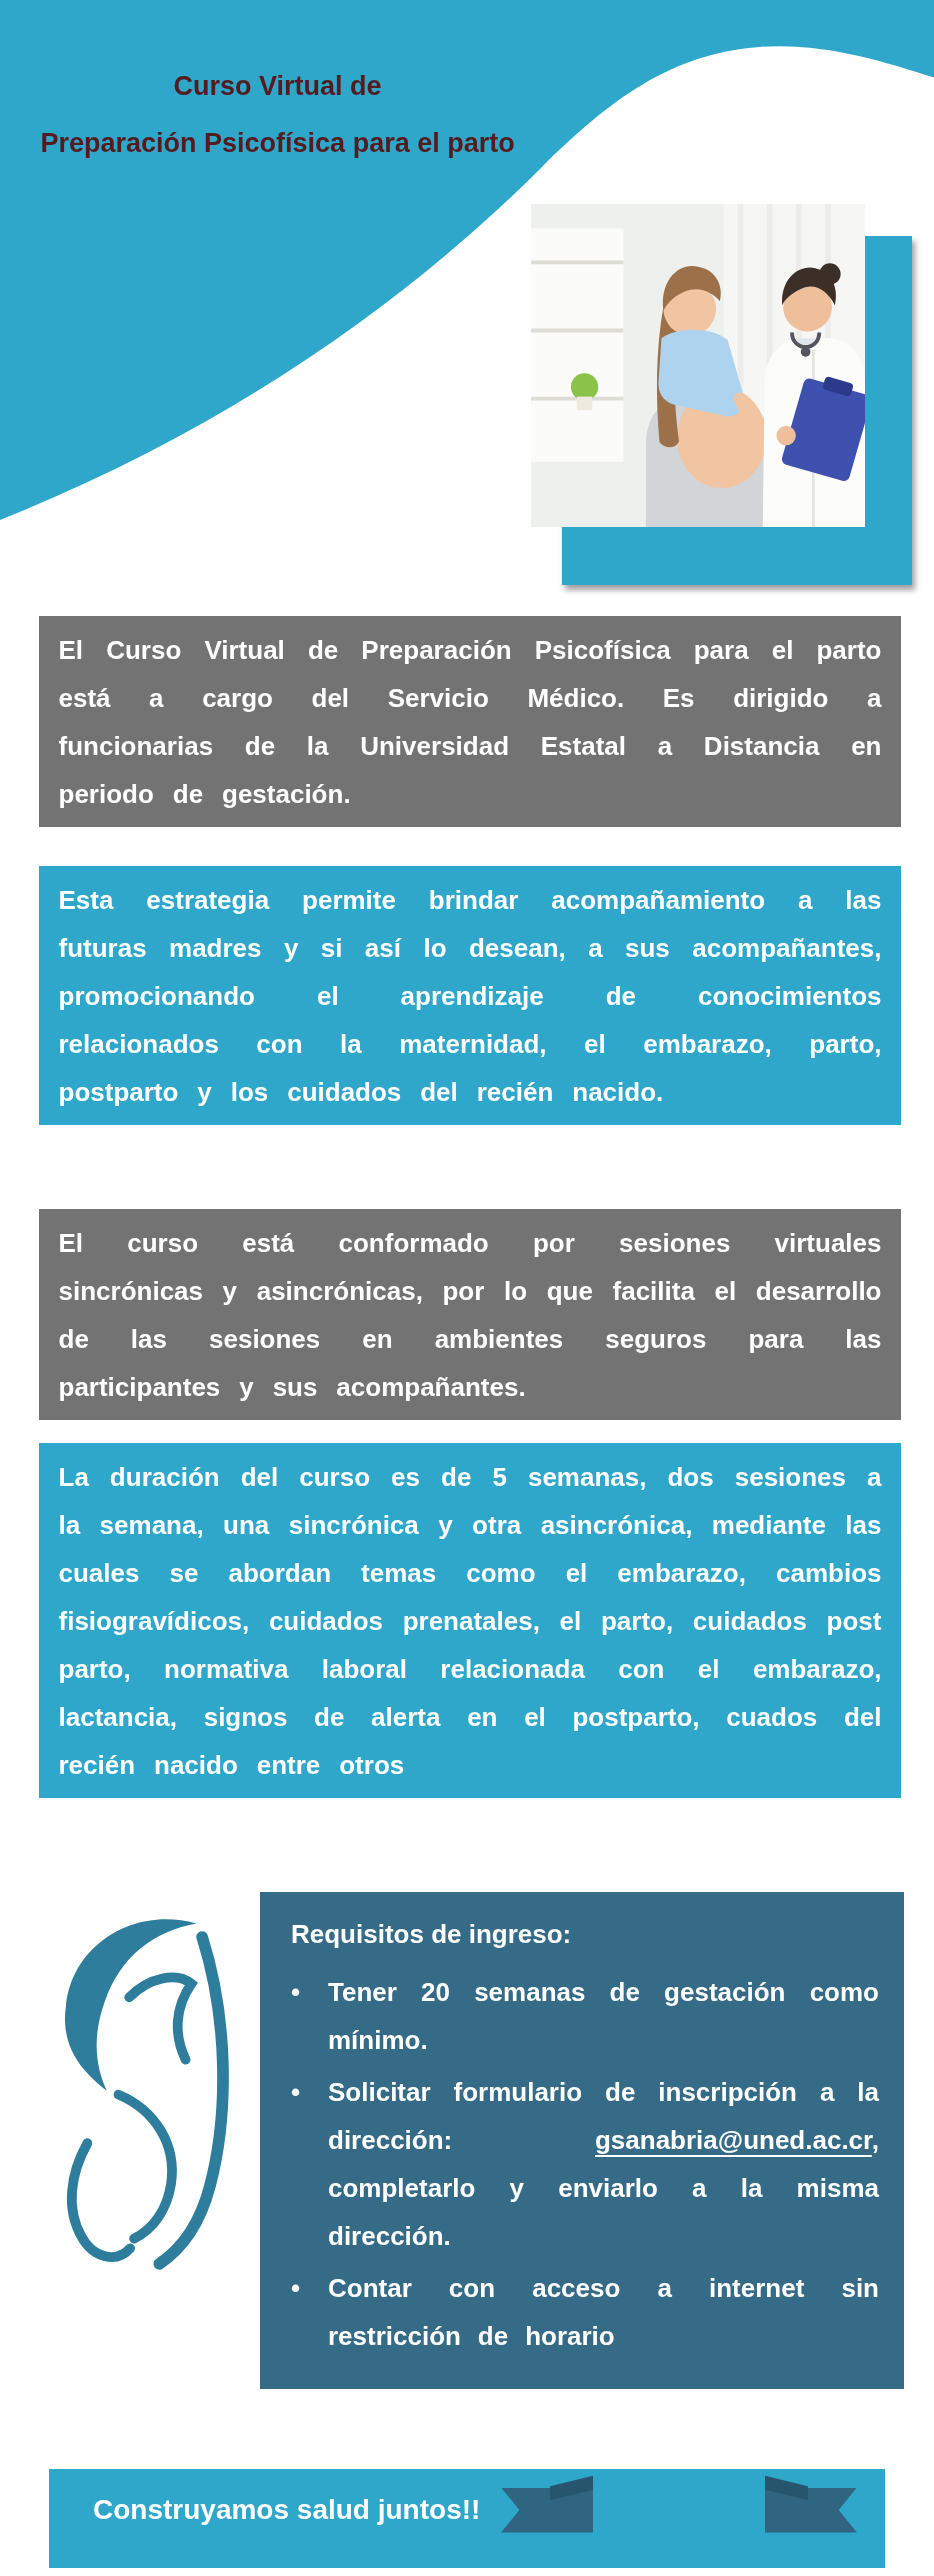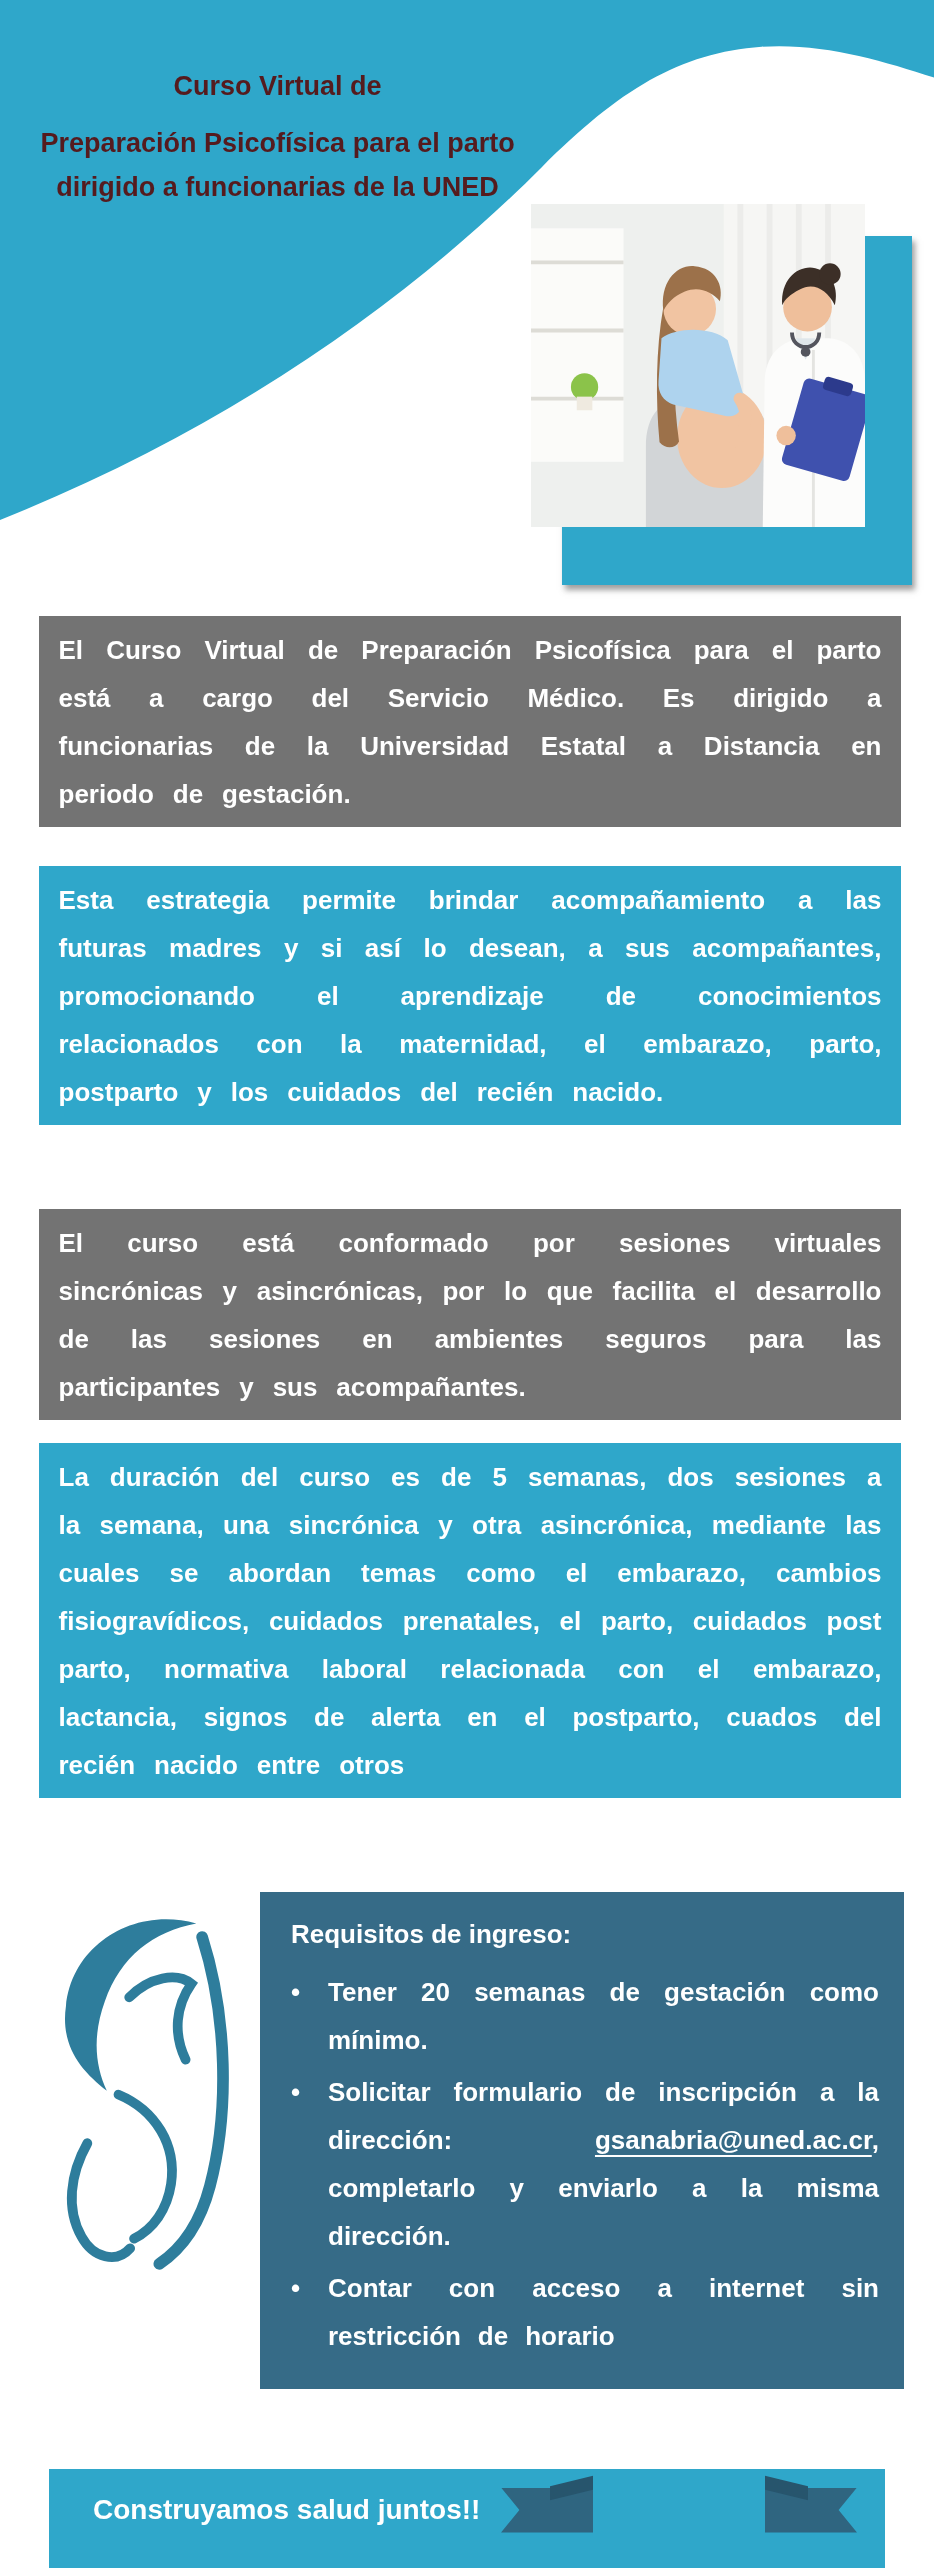--- a/index.html
+++ b/index.html
@@ -63,21 +63,20 @@
 <div class="page">
 
   <svg class="header-bg" viewBox="0 0 960 610" preserveAspectRatio="none">
     <rect x="0" y="0" width="960" height="610" fill="#2fa7ca"></rect>
     <path d="M960,80 C905,62 845,44 782,48 C698,54 636,92 556,172 C436,292 255,432 0,534 L0,610 L960,610 Z" fill="#ffffff"></path>
   </svg>
 
   <div class="title">
     <p class="l1">Curso Virtual de</p>
     <p class="l2">Preparación Psicofísica para el parto</p>
-    <p class="l3">dirigido a funcionarias de la UNED</p>
   </div>
 
   <div class="photo-frame"></div>
   <svg class="photo" viewBox="0 0 343 332" preserveAspectRatio="none">
     <rect width="343" height="332" fill="#eef0ee"></rect>
     <rect x="198" width="145" height="332" fill="#f6f6f4"></rect>
     <path d="M215,0 L215,332 M245,0 L245,332 M275,0 L275,332 M305,0 L305,332" stroke="#ececea" stroke-width="6"></path>
     <rect x="0" y="25" width="95" height="240" fill="#fbfbf9"></rect>
     <path d="M0,60 H95 M0,130 H95 M0,200 H95" stroke="#dddcd6" stroke-width="4"></path>
     <circle cx="55" cy="188" r="14" fill="#8bc34a"></circle>

